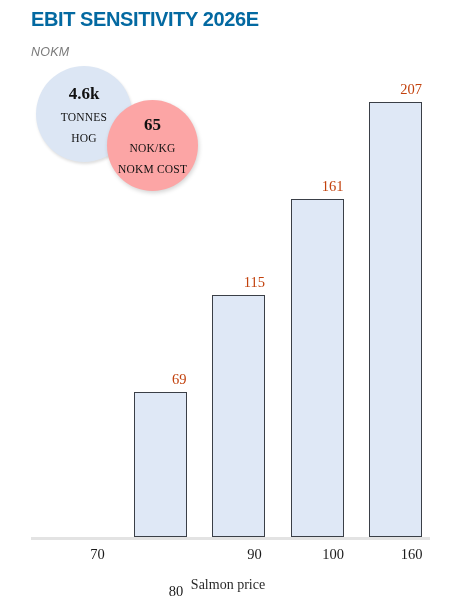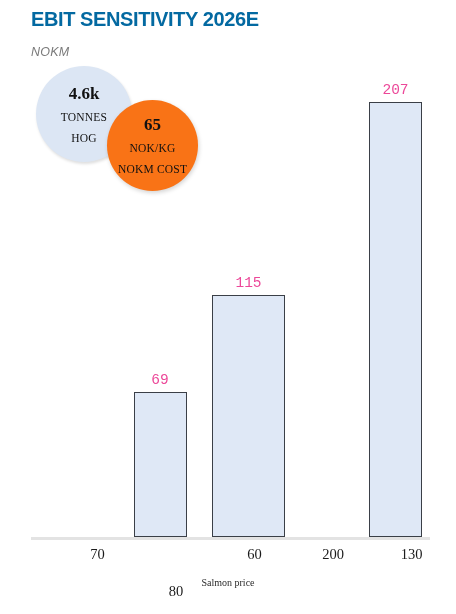--- a/index.html
+++ b/index.html
@@ -78,21 +78,21 @@
     height: 96px;
     background: #dce6f4;
     box-shadow: 1px 2px 3px rgba(0,0,0,0.13);
     z-index: 1;
   }
   #bubble-cost {
     left: 107px;
     top: 100px;
     width: 91px;
     height: 91px;
-    background: #f97316;
+    background: #fca5a5;
     box-shadow: 1px 2px 4px rgba(0,0,0,0.17);
     z-index: 2;
   }
   .bubble-value {
     font-weight: bold;
     font-size: 17px;
     line-height: 19px;
   }
   .bubble-line {
     font-size: 11.5px;
@@ -126,24 +126,24 @@
     bottom: 0;
     width: 100%;
     background: #dfe8f6;
     border: 1.6px solid #3a3f47;
     box-sizing: border-box;
   }
   .bar-value {
     position: absolute;
     left: 0;
     width: 100%;
-    text-align: center;
-    font-family: Liberation Mono, monospace;
+    text-align: right;
+    font-family: Liberation Serif, serif;
     font-size: 14.5px;
-    color: #ec4899;
+    color: #c2410c;
   }
 
   #axis-baseline {
     position: absolute;
     left: 31px;
     top: 537px;
     width: 399px;
     height: 3px;
     background: #e3e3e3;
   }
@@ -164,21 +164,21 @@
     font-size: 14.5px;
     color: #1b1b1b;
   }
   #x-axis-title {
     position: absolute;
     left: 0;
     top: 577px;
     width: 456px;
     text-align: center;
     font-family: "Liberation Serif", serif;
-    font-size: 10px;
+    font-size: 14px;
     color: #2a2a2a;
   }
 </style>
 </head>
 <body>
 
 <div id="chart-card">
 
   <div id="header">
     <div id="chart-title">EBIT SENSITIVITY 2026E</div>
@@ -197,36 +197,40 @@
       <div class="bubble-line">NOKM COST</div>
     </div>
   </div>
 
   <div id="plot">
     <div id="bars-layer">
         <div class="bar-group" style="left: 133.5px; width: 53px; bottom: 3px; height: 171px; margin-top: 46px;">
           <div class="bar-rect" style="height: 145px;"></div>
           <div class="bar-value" style="bottom: 149px;">69</div>
         </div>
-        <div class="bar-group" style="left: 212px; width: 53px; bottom: 3px; height: 267.667px; padding-left: 20px;">
+        <div class="bar-group" style="left: 212px; width: 53px; bottom: 3px; height: 267.667px;">
           <div class="bar-rect" style="height: 241.667px;"></div>
           <div class="bar-value" style="bottom: 245.667px;">115</div>
+        </div>
+        <div class="bar-group" style="left: 290.5px; width: 53px; bottom: 3px; height: 364.333px;">
+          <div class="bar-rect" style="height: 338.333px;"></div>
+          <div class="bar-value" style="bottom: 342.333px;">161</div>
         </div>
         <div class="bar-group" style="left: 369px; width: 53px; bottom: 3px; height: 461px;">
           <div class="bar-rect" style="height: 435px;"></div>
           <div class="bar-value" style="bottom: 439px;">207</div>
         </div>
       </div>
   </div>
 
   <div id="axis-baseline"></div>
 
   <div id="x-tick-labels">
       <div class="x-tick" style="left: 55px; width: 53px;">70</div>
       <div class="x-tick" style="left: 133.5px; width: 53px; margin-top: 37px;">80</div>
-      <div class="x-tick" style="left: 212px; width: 53px;">60</div>
-      <div class="x-tick" style="left: 290.5px; width: 53px;">200</div>
-      <div class="x-tick" style="left: 369px; width: 53px;">130</div>
+      <div class="x-tick" style="left: 212px; width: 53px;">90</div>
+      <div class="x-tick" style="left: 290.5px; width: 53px;">100</div>
+      <div class="x-tick" style="left: 369px; width: 53px;">160</div>
     </div>
 
   <div id="x-axis-title">Salmon price</div>
 
 </div>
 
 </body></html>

